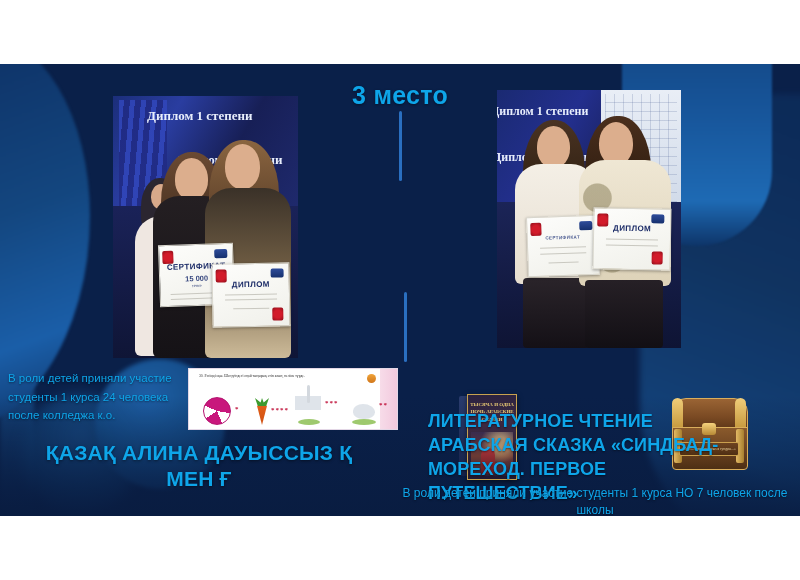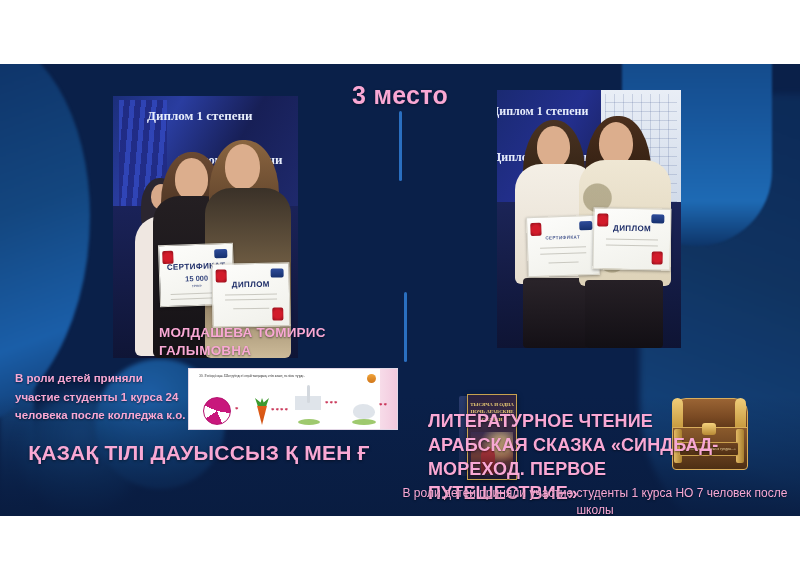--- a/index.html
+++ b/index.html
@@ -335,41 +335,41 @@
   }
   #chest .corner {
     position: absolute; width: 8px; height: 34px;
     background: linear-gradient(90deg, #e3ba65, #a87f2e);
     border-radius: 2px; top: 31px;
   }
   #chest .corner.l { left: 4px; }
   #chest .corner.r { right: 4px; }
 
   
-  .slide-text { position: absolute; color: #f9a8d4; }
+  .slide-text { position: absolute; color: #0ea5e9; }
 
   #title-3rd {
     left: 352px; top: 17px;
     font-size: 25px; font-weight: 800; letter-spacing: .3px;
     text-shadow: 0 1px 3px rgba(0,0,0,.45);
   }
 
   .name-head {
     font-size: 13.5px; font-weight: 800; line-height: 1.3;
     letter-spacing: .2px;
     text-shadow: 0 1px 2px rgba(0,0,0,.5);
   }
   #name-left-1 { left: 27px; top: 247px; width: 140px; }
   #name-left-2 { left: 159px; top: 260px; width: 196px; }
   #name-right-1 { left: 437px; top: 222px; width: 160px; }
   #name-right-2 { left: 620px; top: 216px; width: 178px; }
 
   #caption-left {
-    left: 15px; top: 305px; width: 172px;
-    font-size: 11.5px; line-height: 1.62; font-weight: 700;
+    left: 8px; top: 305px; width: 172px;
+    font-size: 11.5px; line-height: 1.62; font-weight: 400;
     text-shadow: 0 1px 2px rgba(0,0,0,.5);
   }
 
   #subject-left {
     left: 24px; top: 376px; width: 350px; text-align: center;
     font-size: 21px; font-weight: 800; line-height: 1.24;
     letter-spacing: .2px;
     text-shadow: 0 1px 3px rgba(0,0,0,.5);
   }
 
@@ -491,21 +491,20 @@
         <div class="cert-emblem" style="right:6px; top:5px;"></div>
         <div class="cert-title" style="top:15px; font-size:8px;">ДИПЛОМ</div>
         <div class="cert-line" style="left:12px; right:12px; top:30px;"></div>
         <div class="cert-line" style="left:12px; right:12px; top:36px;"></div>
         <div class="cert-seal" style="right:7px; bottom:5px;"></div>
       </div>
     </div>
 
     <div class="slide-text" id="title-3rd">3 место</div>
 
-    <div class="slide-text name-head" id="name-left-2">МОЛДАШЕВА ТОМИРИС ГАЛЫМОВНА</div>
 
     <div class="slide-text" id="caption-left">В роли детей приняли участие студенты 1 курса 24  человека после колледжа к.о.</div>
 
     <div id="textbook">
       <div class="tb-pink"></div>
       <div class="tb-task">30. Рәсімді оқы. Шеңзуіндегі оңай тыңырық етіп алып, неліме түрде.</div>
       <div class="tb-dot"></div>
 
       <div class="tb-item tb-ball"></div>
       <div class="tb-mark" style="left:46px; bottom:16px;">*</div>
@@ -514,21 +513,21 @@
       <div class="tb-item tb-carrot-top"></div>
       <div class="tb-mark" style="left:82px; bottom:15px;">****</div>
 
       <div class="tb-item tb-crane"></div>
       <div class="tb-mark" style="left:136px; bottom:22px;">***</div>
 
       <div class="tb-item tb-goose"></div>
       <div class="tb-mark" style="left:190px; bottom:20px;">**</div>
     </div>
 
-    <div class="slide-text" id="subject-left">ҚАЗАҚ ТІЛІ ДАУЫССЫЗ Қ МЕН Ғ</div>
+    <div class="slide-text" id="subject-left">ҚАЗАҚ АЛИНА ДАУЫССЫЗ Қ МЕН Ғ</div>
 
 
     <div id="book">
       <div class="spine"></div>
       <div class="cover">
         <div class="btitle">ТЫСЯЧА И ОДНА НОЧЬ АРАБСКИЕ СКАЗКИ</div>
         <div class="scene"></div>
       </div>
     </div>
 

